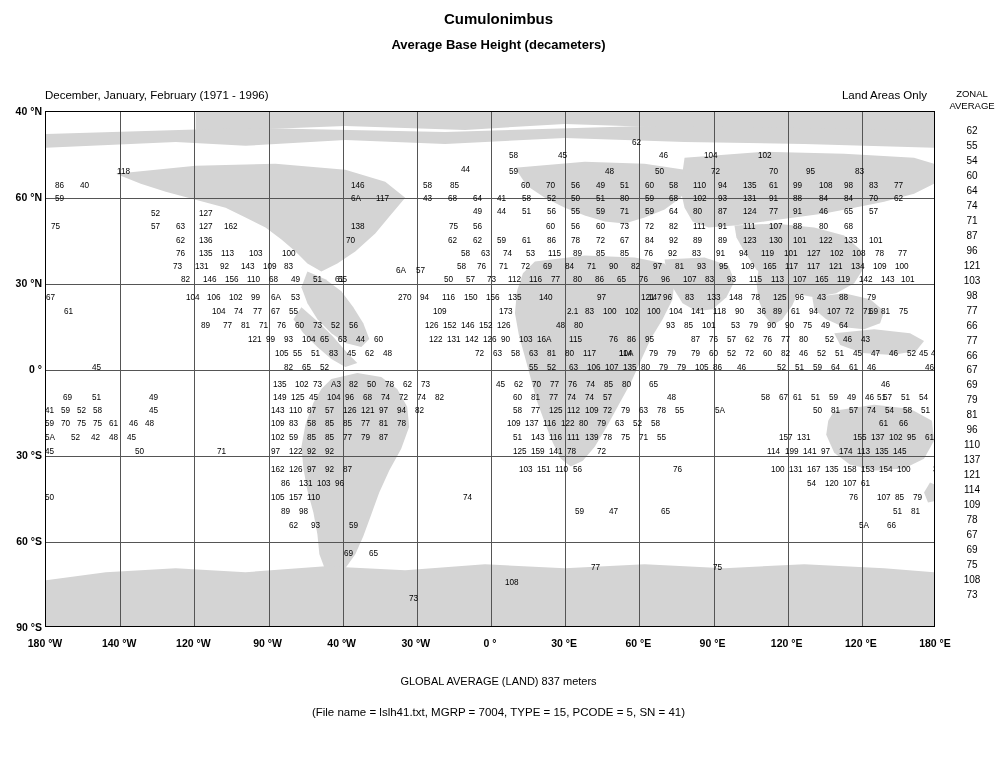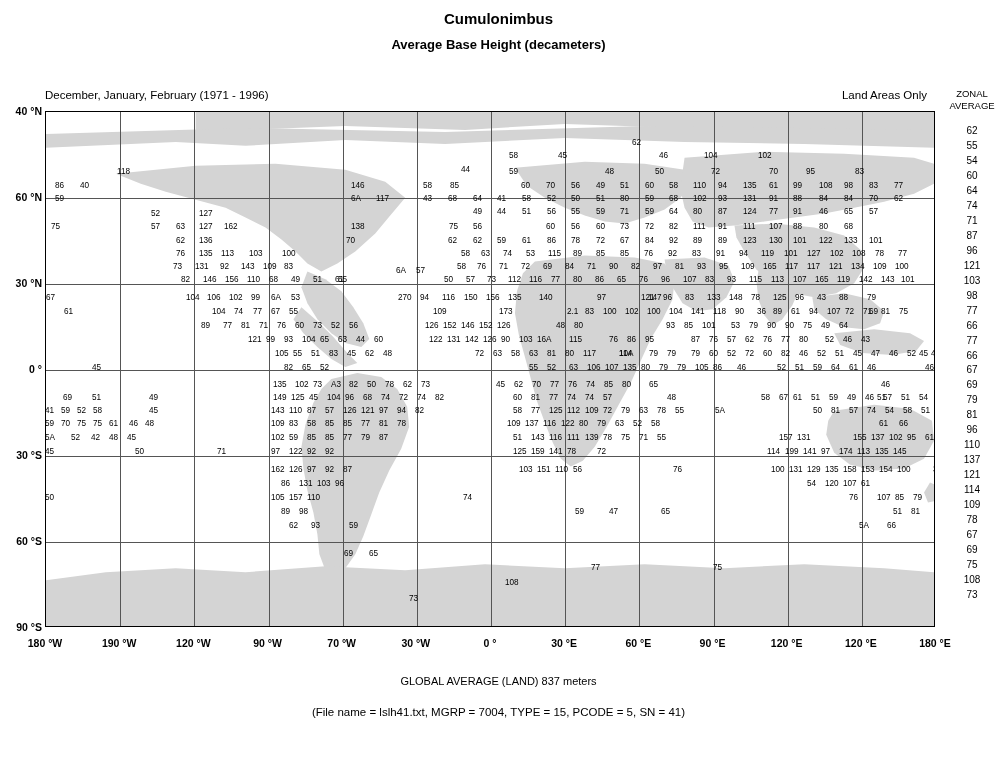--- a/index.html
+++ b/index.html
@@ -727,21 +727,21 @@
       <div class="cellval" style="left: 261px; top: 353px;">97</div>
       <div class="cellval" style="left: 279px; top: 353px;">92</div>
       <div class="cellval" style="left: 297px; top: 353px;">87</div>
       <div class="cellval" style="left: 473px; top: 353px;">103</div>
       <div class="cellval" style="left: 491px; top: 353px;">151</div>
       <div class="cellval" style="left: 509px; top: 353px;">110</div>
       <div class="cellval" style="left: 527px; top: 353px;">56</div>
       <div class="cellval" style="left: 627px; top: 353px;">76</div>
       <div class="cellval" style="left: 725px; top: 353px;">100</div>
       <div class="cellval" style="left: 743px; top: 353px;">131</div>
-      <div class="cellval" style="left: 761px; top: 353px;">129</div>
+      <div class="cellval" style="left: 761px; top: 353px;">167</div>
       <div class="cellval" style="left: 779px; top: 353px;">135</div>
       <div class="cellval" style="left: 797px; top: 353px;">158</div>
       <div class="cellval" style="left: 815px; top: 353px;">153</div>
       <div class="cellval" style="left: 833px; top: 353px;">154</div>
       <div class="cellval" style="left: 851px; top: 353px;">100</div>
       <div class="cellval" style="left: 887px; top: 353px;">35</div>
       <div class="cellval" style="left: 235px; top: 367px;">86</div>
       <div class="cellval" style="left: 253px; top: 367px;">131</div>
       <div class="cellval" style="left: 271px; top: 367px;">103</div>
       <div class="cellval" style="left: 289px; top: 367px;">96</div>
@@ -781,24 +781,24 @@
 
 <div id="axis-labels">
     <div class="ylabel" style="left: 0px; top: 105px;">40 °N</div>
     <div class="ylabel" style="left: 0px; top: 191px;">60 °N</div>
     <div class="ylabel" style="left: 0px; top: 277px;">30 °N</div>
     <div class="ylabel" style="left: 0px; top: 363px;">0 °</div>
     <div class="ylabel" style="left: 0px; top: 449px;">30 °S</div>
     <div class="ylabel" style="left: 0px; top: 535px;">60 °S</div>
     <div class="ylabel" style="left: 0px; top: 621px;">90 °S</div>
     <div class="xlabel" style="left: 15px;">180 °W</div>
-    <div class="xlabel" style="left: 89.1667px;">190 °W</div>
+    <div class="xlabel" style="left: 89.1667px;">140 °W</div>
     <div class="xlabel" style="left: 163.333px;">120 °W</div>
     <div class="xlabel" style="left: 237.5px;">90 °W</div>
-    <div class="xlabel" style="left: 311.667px;">70 °W</div>
+    <div class="xlabel" style="left: 311.667px;">40 °W</div>
     <div class="xlabel" style="left: 385.833px;">30 °W</div>
     <div class="xlabel" style="left: 460px;">0 °</div>
     <div class="xlabel" style="left: 534.167px;">30 °E</div>
     <div class="xlabel" style="left: 608.333px;">60 °E</div>
     <div class="xlabel" style="left: 682.5px;">90 °E</div>
     <div class="xlabel" style="left: 756.667px;">120 °E</div>
     <div class="xlabel" style="left: 830.833px;">120 °E</div>
     <div class="xlabel" style="left: 905px;">180 °E</div>
   </div>
 <div id="zonal-col">

